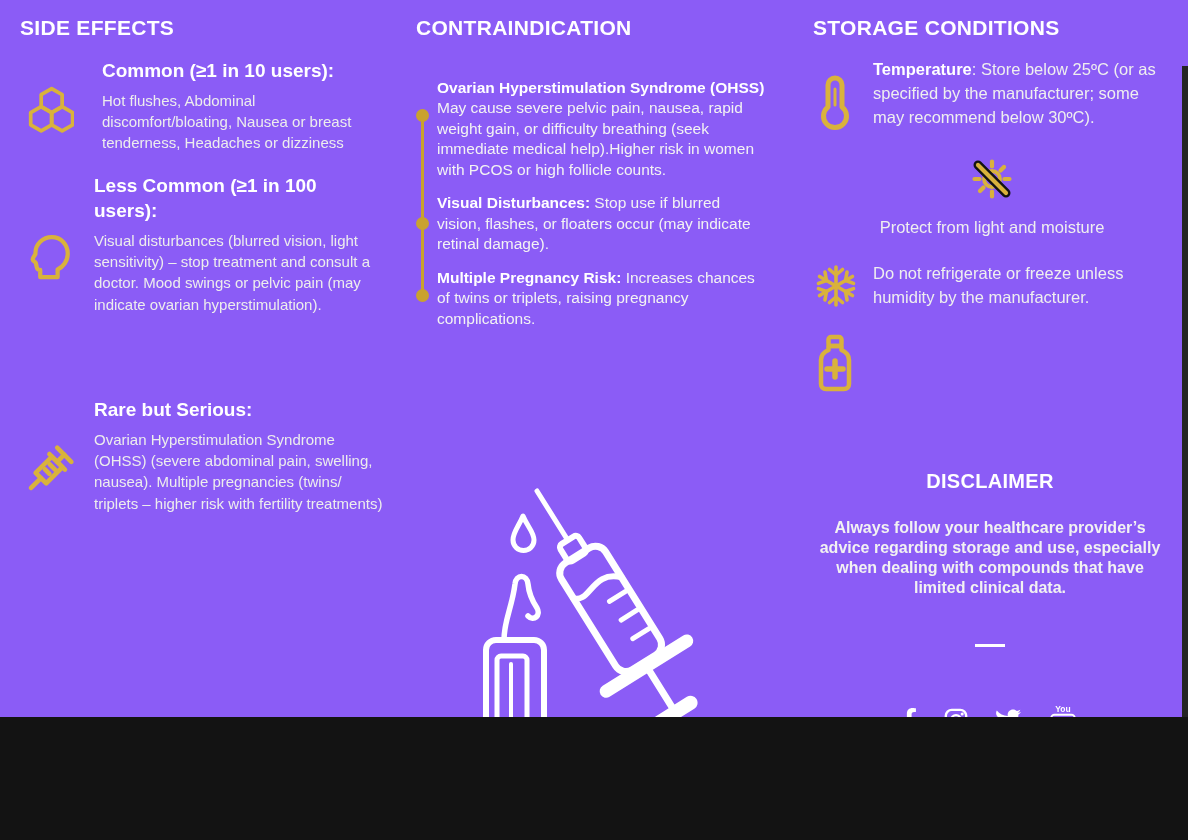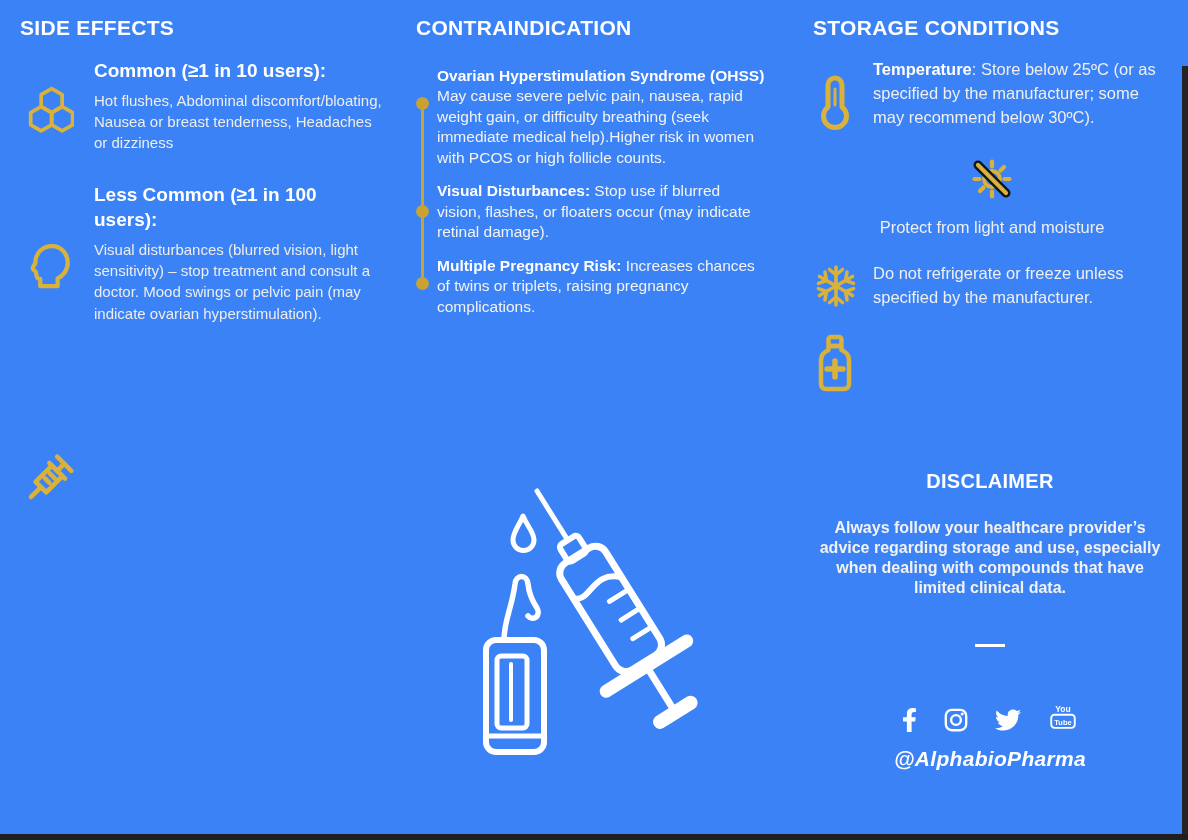--- a/index.html
+++ b/index.html
@@ -1,35 +1,35 @@
 <!DOCTYPE html>
 <html><head>
 <meta charset="utf-8">
 <style>
   html,body{margin:0;padding:0;background:#131313;}
-  #page{position:relative;width:1188px;height:840px;background:#3b82f6;overflow:hidden;
+  #page{position:relative;width:1188px;height:717px;background:#8b5cf6;overflow:hidden;
         font-family:"Liberation Sans","DejaVu Sans",sans-serif;color:#efefef;}
   h2.sec-title{margin:0 0 18px 0;font-size:21px;font-weight:800;letter-spacing:.3px;color:#ffffff;}
 
   
   .col-left{position:absolute;left:20px;top:16px;width:364px;}
   .se-item{display:flex;}
   .se-icon{flex:0 0 74px;}
   .se-text{flex:1;max-width:290px;}
   .se-heading{font-size:19px;font-weight:700;color:#ffffff;line-height:1.35;margin:0 0 6px 0;}
   .se-body{font-size:15px;line-height:1.42;color:#ededed;margin:0;}
-  .se-1{margin-bottom:28px;}
+  .se-1{margin-bottom:19px;gap:8px;}
   .se-1 .se-icon svg{margin-top:26px;}
   .se-2{margin-bottom:82px;}
   .se-2 .se-icon svg{margin-top:56px;}
   .se-3 .se-icon svg{margin-top:46px;}
 
   
   .col-mid{position:absolute;left:416px;top:16px;width:352px;}
-  .timeline{position:relative;margin-top:26px;}
+  .timeline{position:relative;margin-top:38px;}
   .timeline::before{content:"";position:absolute;left:5px;top:38px;width:2.5px;height:178px;background:#c9a22f;}
   .c-item{position:relative;padding-left:21px;margin-bottom:13px;font-size:15.5px;line-height:1.32;color:#f3f3f3;}
   .c-item .dot{position:absolute;left:0;width:13px;height:13px;border-radius:50%;background:#c9a22f;}
   .c-item.i0 .dot{top:31px;}
   .c-item.i1 .dot{top:21px;}
   .c-item.i2 .dot{top:24px;}
   .c-heading{font-weight:700;color:#ffffff;}
   .c-heading.blk{display:block;}
 
   
@@ -102,20 +102,24 @@
           <g transform="rotate(45 28 28)">
             <line x1="18" y1="5" x2="38" y2="5"></line>
             <line x1="28" y1="5" x2="28" y2="15"></line>
             <line x1="17" y1="15" x2="39" y2="15"></line>
             <rect x="20.5" y="15" width="15" height="23"></rect>
             <line x1="24.5" y1="22" x2="33" y2="22"></line>
             <line x1="24.5" y1="29" x2="31" y2="29"></line>
             <line x1="28" y1="38" x2="28" y2="52"></line>
           </g>
         </svg>
+      </div>
+      <div class="se-text">
+        <p class="se-heading">Rare but Serious:</p>
+        <p class="se-body">Ovarian Hyperstimulation Syndrome (OHSS) (severe abdominal pain, swelling, nausea). Multiple pregnancies (twins/ triplets – higher risk with fertility treatments)</p>
       </div>
     </div>
   </div>
 
   <div class="col-mid">
     <h2 class="sec-title">CONTRAINDICATION</h2>
 
     <div class="timeline">
       <div class="c-item i0">
         <span class="dot"></span>
@@ -188,21 +192,21 @@
               <line x1="23" y1="4" x2="23" y2="42"></line>
               <line x1="23" y1="12" x2="16.5" y2="6.5"></line>
                 <line x1="23" y1="12" x2="29.5" y2="6.5"></line>
               <line x1="23" y1="34" x2="16.5" y2="39.5"></line>
                 <line x1="23" y1="34" x2="29.5" y2="39.5"></line>
             </g>
           </g>
         </svg>
       </div>
       <div class="st-text">
-        <span>Do not refrigerate or freeze unless specified by the manufacturer.</span>
+        <span>Do not refrigerate or freeze unless humidity by the manufacturer.</span>
       </div>
     </div>
 
     <div class="st-item st-4">
       <div class="st-icon">
         <svg width="44" height="60" viewBox="0 0 44 60" fill="none" stroke="#d9b23c" stroke-width="4.5" stroke-linejoin="round">
           <rect x="15.5" y="4" width="13" height="9" rx="2.5"></rect>
           <path d="M15.5 13 L28.5 13 L28.5 17 C33 19 36 22.5 36 27 L36 51 C36 54 34 56 31 56 L13 56 C10 56 8 54 8 51 L8 27 C8 22.5 11 19 15.5 17 Z"></path>
           <line x1="22" y1="28" x2="22" y2="44" stroke-width="5.5" stroke-linecap="round"></line>
           <line x1="14" y1="36" x2="30" y2="36" stroke-width="5.5" stroke-linecap="round"></line>

